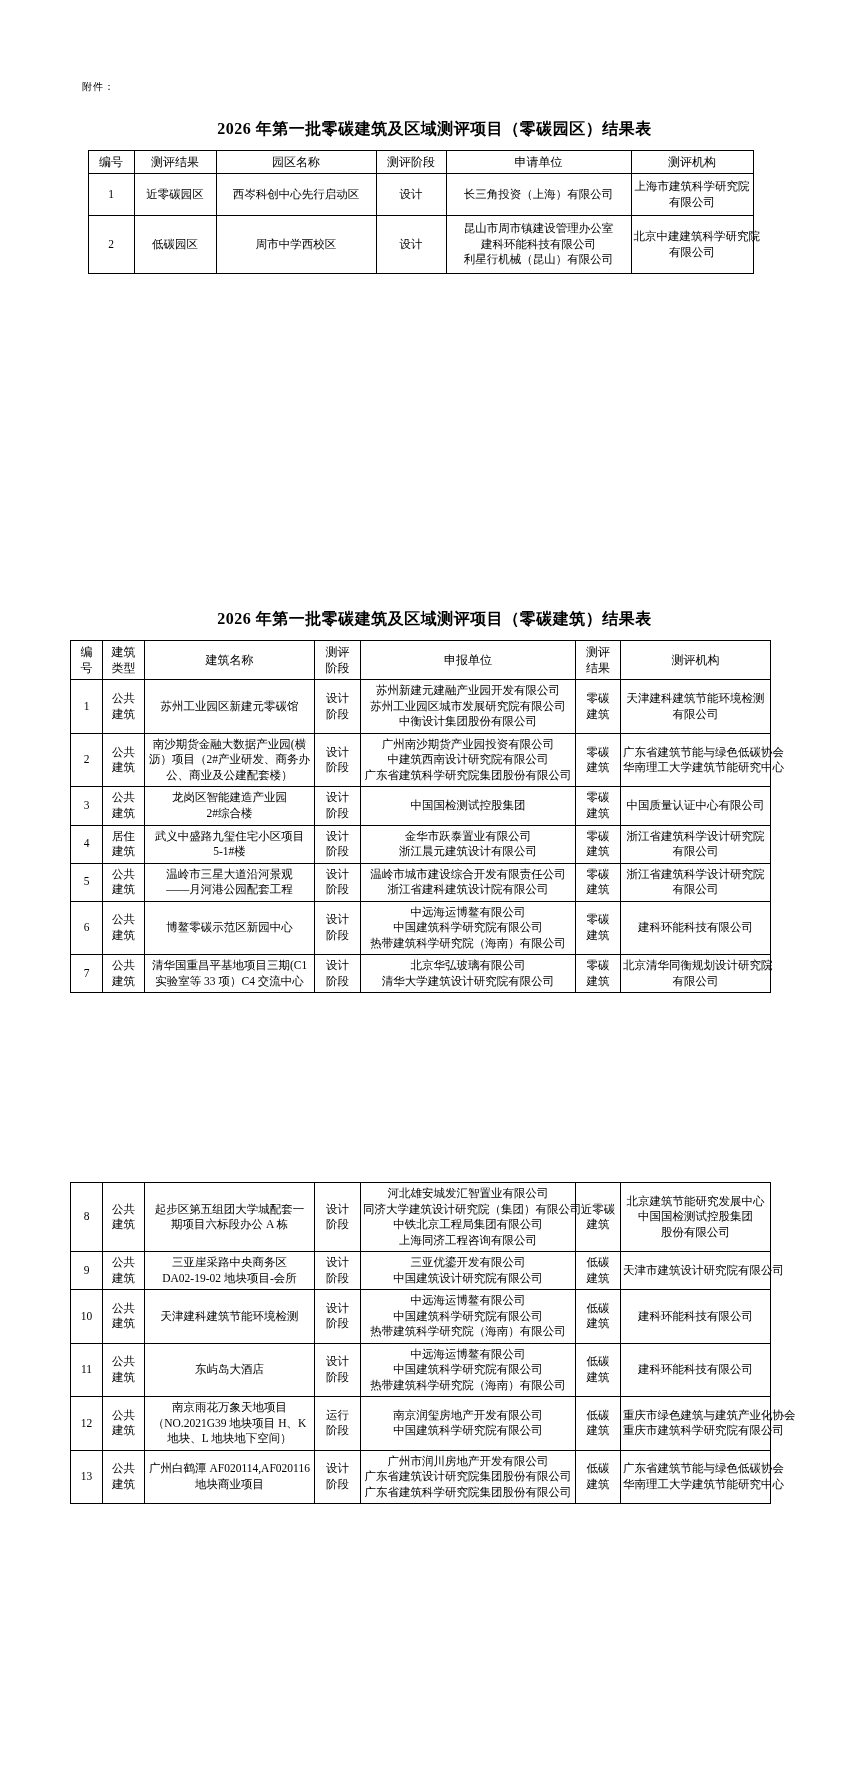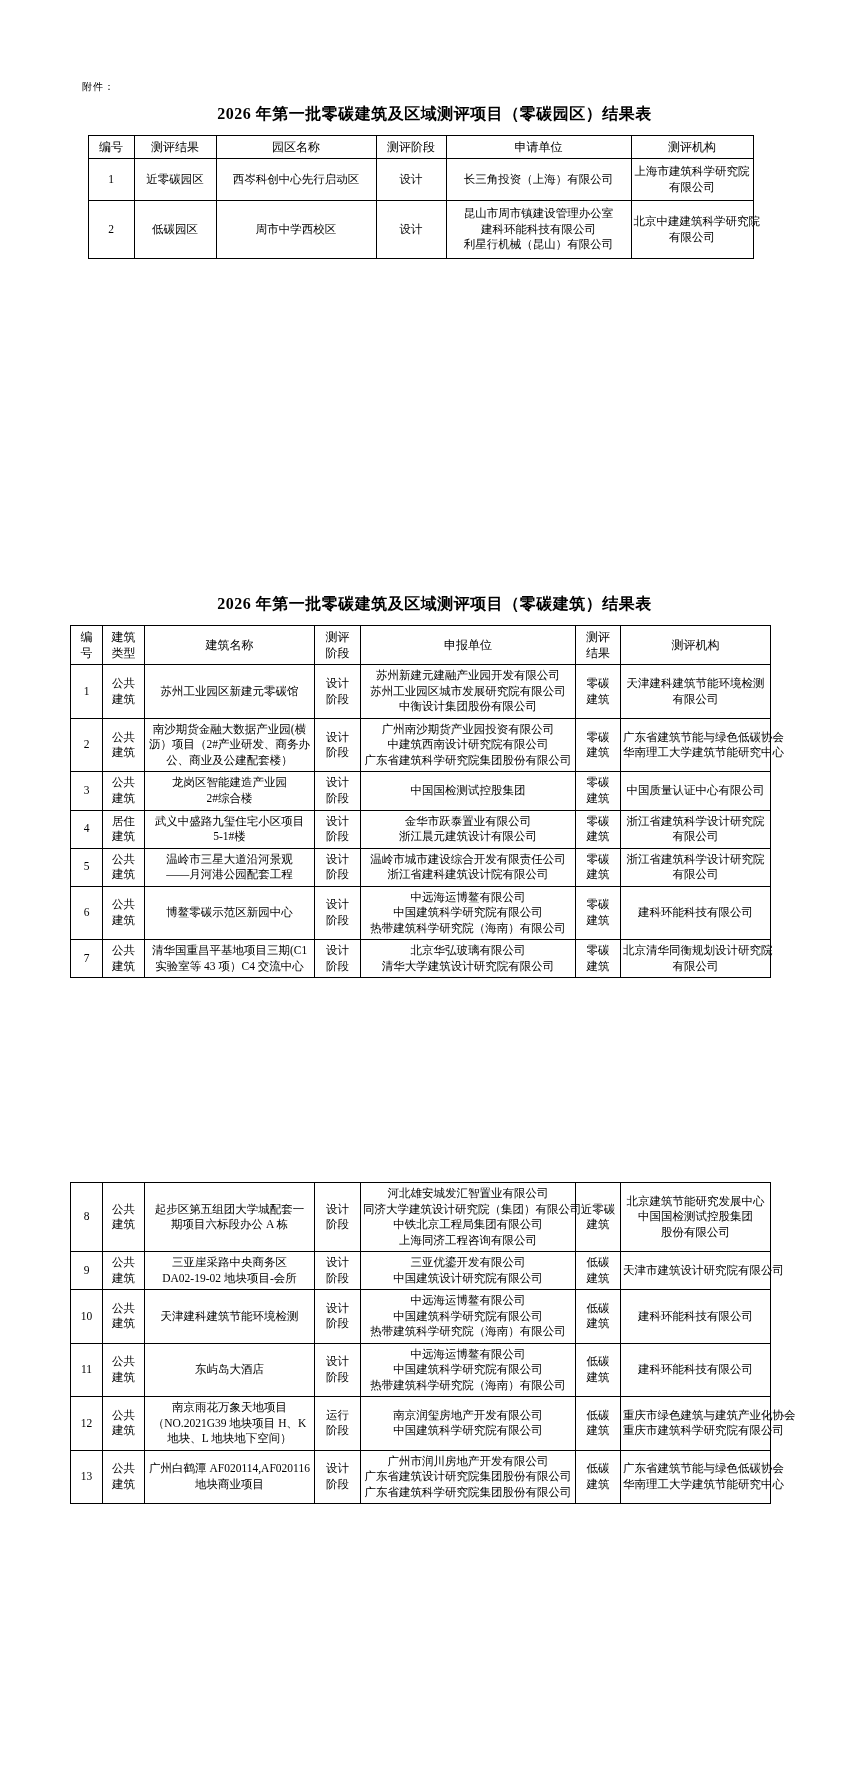--- a/index.html
+++ b/index.html
@@ -36,21 +36,21 @@
   .sec1 { top: 104px; }
   .sec2 { top: 594px; }
   .sec3 { top: 1182px; }
 
   .doc-title {
     text-align: center;
     font-size: 16px;
     font-weight: bold;
     font-family: "Liberation Serif", "DejaVu Serif", serif;
     letter-spacing: 0.5px;
-    margin: 0 0 10px 0;
+    margin: 15px 0 10px 0;
     padding-left: 28px;
   }
   table.grid {
     border-collapse: collapse;
     table-layout: fixed;
     margin: 0 auto;
     font-size: 11.5px;
     line-height: 1.35;
   }
   table.grid td, table.grid th {
@@ -327,21 +327,21 @@
             </td>
           </tr>
           <tr>
             <td>7</td>
             <td class="cell-lines">
               <div>公共</div>
               <div>建筑</div>
             </td>
             <td class="cell-lines">
               <div>清华国重昌平基地项目三期(C1</div>
-              <div>实验室等 43 项）C4 交流中心</div>
+              <div>实验室等 33 项）C4 交流中心</div>
             </td>
             <td class="cell-lines">
               <div>设计</div>
               <div>阶段</div>
             </td>
             <td class="cell-lines">
               <div>北京华弘玻璃有限公司</div>
               <div>清华大学建筑设计研究院有限公司</div>
             </td>
             <td class="cell-lines">

